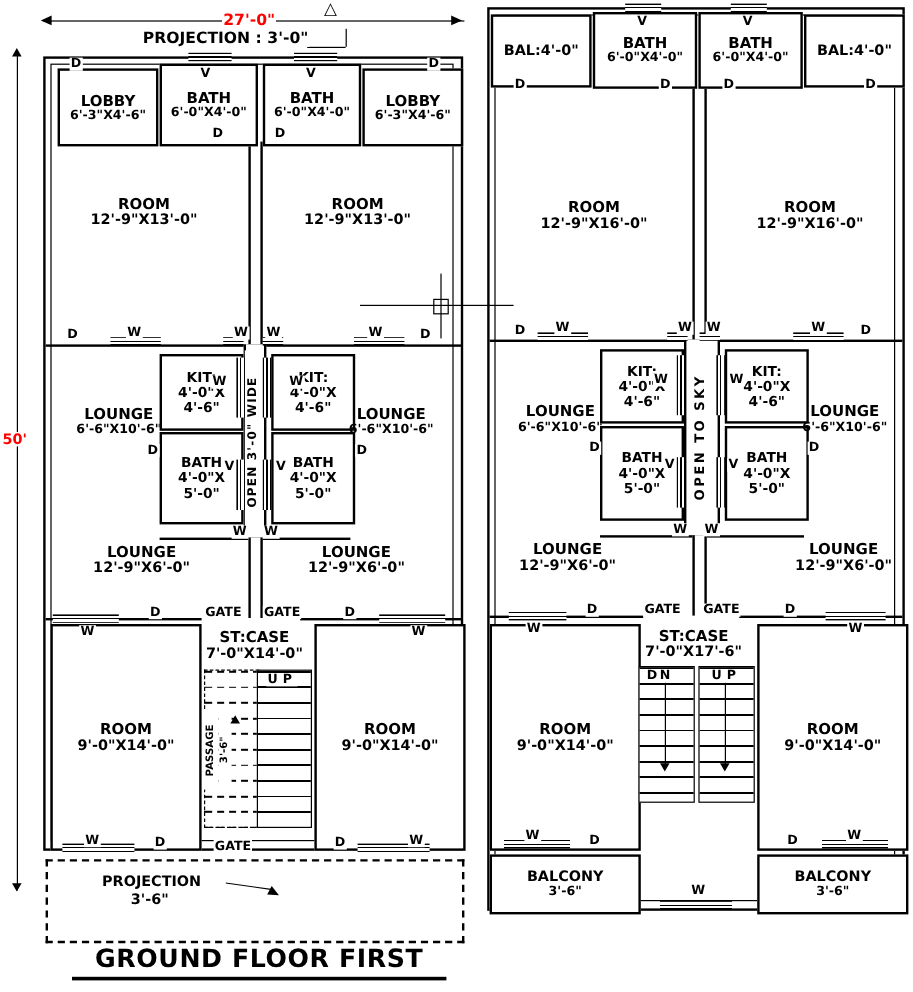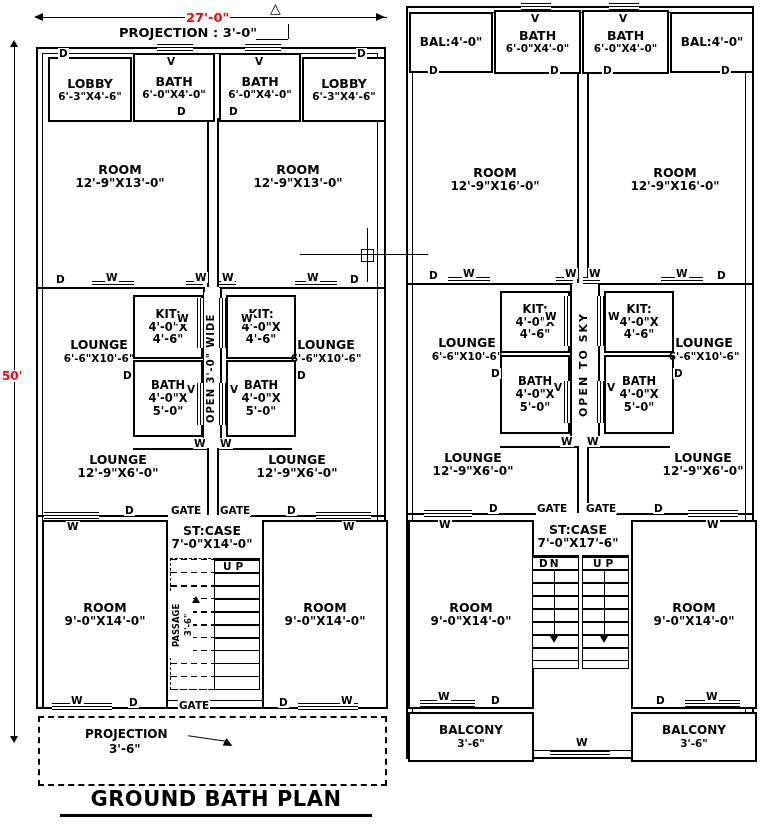--- a/index.html
+++ b/index.html
@@ -50,21 +50,21 @@
   <div class="tR" style="left:376px;top:13px"></div>
   <div class="mk red" style="left:185px;top:11px;font-size:13px">27'-0"</div>
   <div class="sym" style="left:270px;top:1px">△</div>
   <div class="mk" style="left:118px;top:26px;font-size:13px">PROJECTION : 3'-0"</div>
   <div class="h1" style="left:256px;top:39px;width:32px"></div>
   <div class="v1" style="left:288px;top:24px;height:15px"></div>
 
   <div class="v1" style="left:14px;top:44px;height:698px"></div>
   <div class="tU" style="left:10px;top:40px"></div>
   <div class="tD" style="left:10px;top:736px"></div>
-  <div class="mk red" style="left:1px;top:370px;font-size:12px">50'</div>
+  <div class="mk red" style="left:1px;top:360px;font-size:12px">50'</div>
 
   <div class="ow" style="left:36px;top:47px;width:346px;height:658px"></div>
   <div class="iw" style="left:42px;top:53px;width:334px;height:646px"></div>
 
   <div class="bx" style="left:48px;top:57px;width:80px;height:61px">
     <span class="n">LOBBY</span>
       <span class="s">6'-3"X4'-6"</span>
     </div>
   <div class="bx" style="left:133px;top:53px;width:78px;height:65px">
     <span class="n">BATH</span>
@@ -203,21 +203,21 @@
   <div class="mk" style="left:278px;top:697px">D</div>
   <div class="wh" style="left:298px;top:703px;width:60px"></div>
   <div class="mk" style="left:340px;top:695px">W</div>
 
   <div class="a" style="left:38px;top:716px;width:345px;height:66px;border:2px dashed #000;z-index:1"></div>
   <div class="mk" style="left:84px;top:728px;font-size:12px">PROJECTION</div>
   <div class="mk" style="left:108px;top:743px;font-size:12px">3'-6"</div>
   <div class="h1" style="left:188px;top:738px;width:38px;transform:rotate(8deg)"></div>
   <div class="tR" style="left:224px;top:740px;transform:rotate(28deg)"></div>
 
-  <div class="ttl" style="left:60px;top:787px;width:312px">GROUND BATH PLAN</div>
+  <div class="ttl" style="left:60px;top:787px;width:312px">GROUND FLOOR FIRST</div>
 
   <div class="ow" style="left:406px;top:6px;width:344px;height:749px"></div>
   <div class="iw" style="left:412px;top:12px;width:332px;height:737px"></div>
 
   <div class="bx" style="left:409px;top:12px;width:80px;height:57px">
     <span class="s2">BAL:4'-0"</span>
     </div>
   <div class="bx" style="left:494px;top:10px;width:83px;height:60px">
     <span class="n">BATH</span>
       <span class="s">6'-0"X4'-0"</span>

